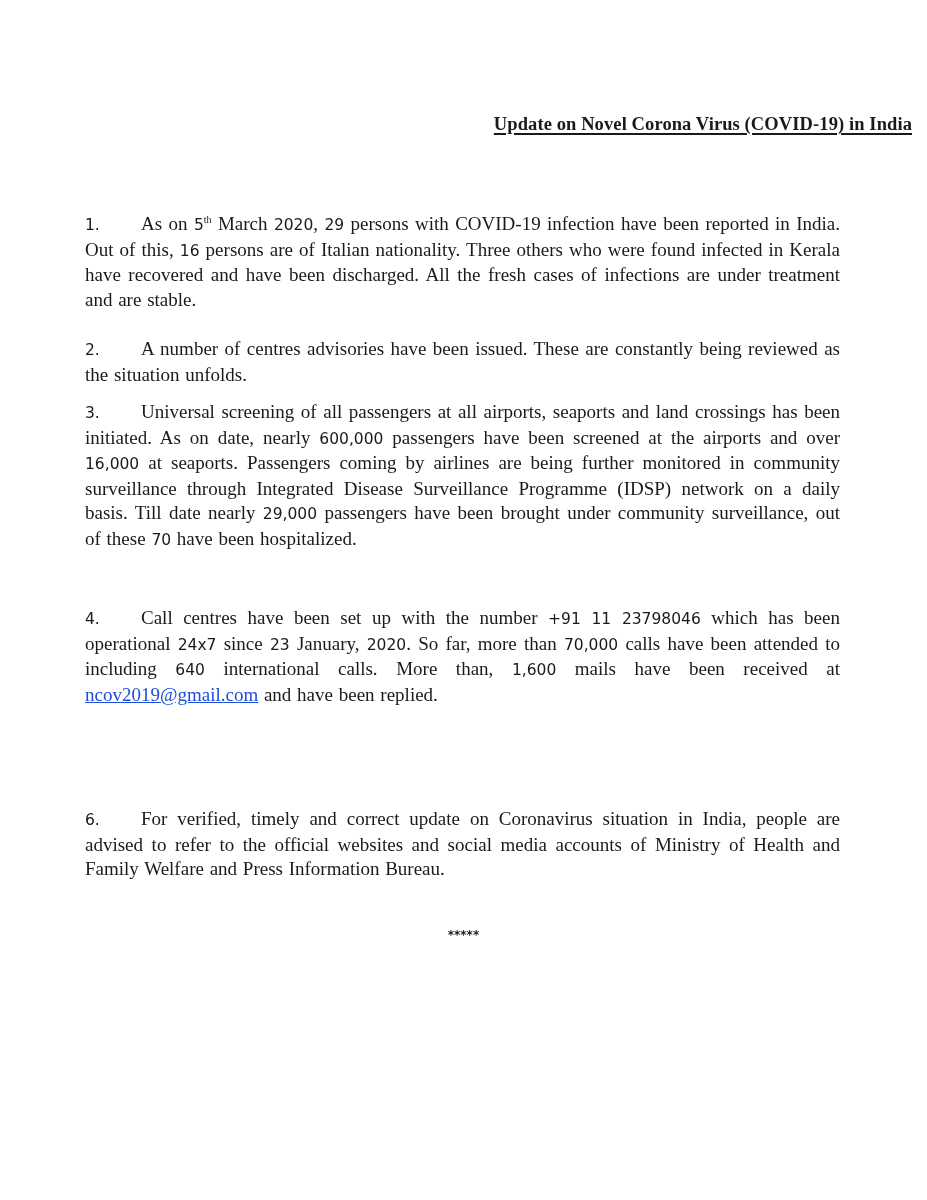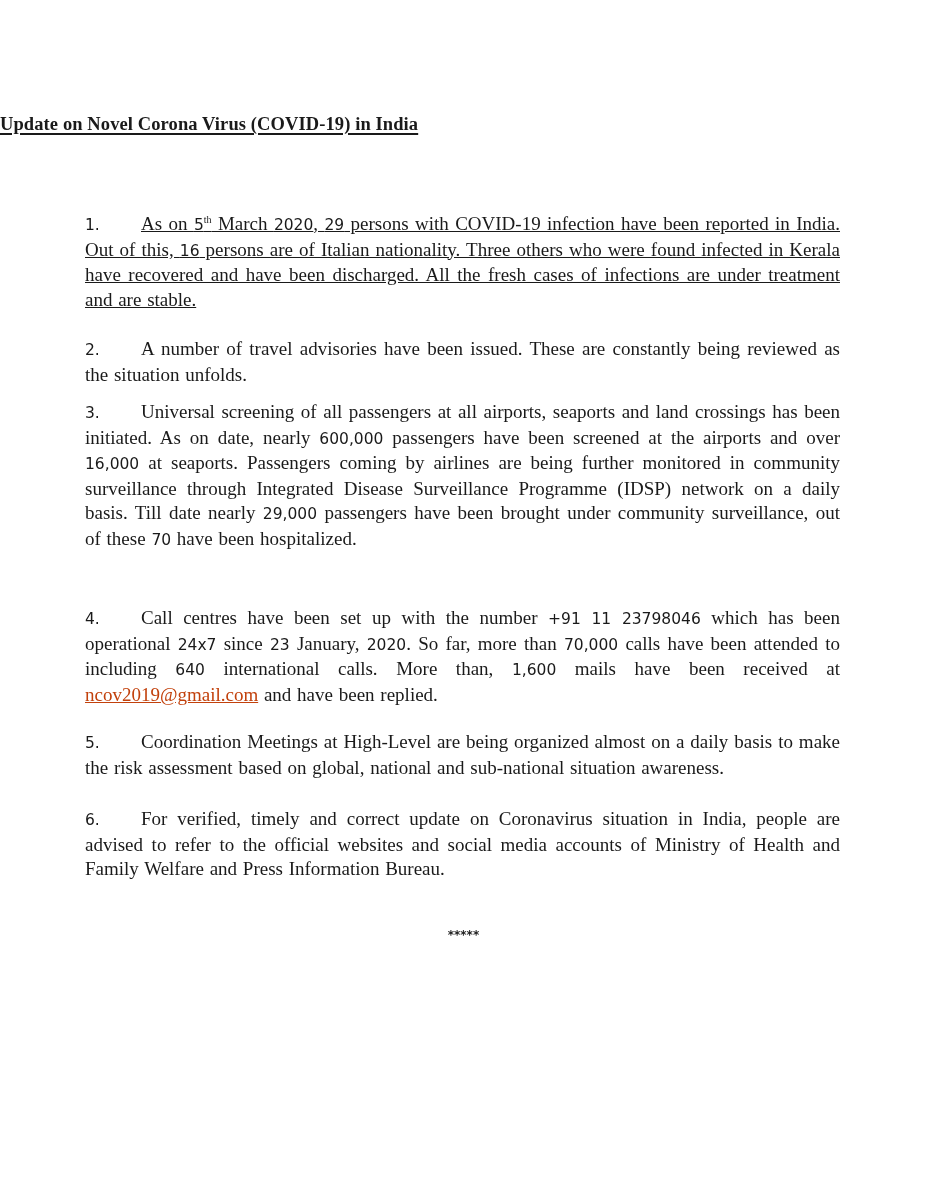--- a/index.html
+++ b/index.html
@@ -21,21 +21,21 @@
       top: 0;
       width: 927px;
       height: 1200px;
       background: #ffffff;
     }
     .title {
       position: absolute;
       top: 114px;
       left: 0;
       width: 912px;
-      text-align: left;
+      text-align: right;
       font-family: "Liberation Serif", "DejaVu Serif", serif;
       font-weight: bold;
       font-size: 18.5px;
       letter-spacing: 0.1px;
     }
     .title span {
       text-decoration: underline;
       text-decoration-thickness: 2px;
       text-underline-offset: 3px;
     }
@@ -60,24 +60,24 @@
     .para .nm {
       font-family: "DejaVu Sans", "Liberation Sans", sans-serif;
       font-size: 15.5px;
     }
     .para sup {
       font-size: 10px;
       line-height: 0;
       vertical-align: super;
     }
     .para a {
-      color: #c2410c;
+      color: #1d4ed8;
       text-decoration: underline;
     }
-    .p1 { top: 212px; text-decoration: underline; }
+    .p1 { top: 212px; }
     .p2 { top: 337px; }
     .p3 { top: 400px; }
     .p4 { top: 606px; }
     .p5 { top: 730px; }
     .p6 { top: 807px; }
     .stars {
       position: absolute;
       top: 928px;
       left: 0;
       width: 927px;
@@ -93,25 +93,24 @@
 <body>
 
 <div class="page">
 
   <div class="title">
     <span>Update on Novel Corona Virus (COVID-19) in India</span>
   </div>
 
   <div class="para p1"><span class="num">1.</span><span>As on </span><span class="nm">5</span><sup>th</sup><span> March </span><span class="nm">2020</span><span>, </span><span class="nm">29</span><span> persons with COVID-19 infection have been reported in India. Out of this, </span><span class="nm">16</span><span> persons are of Italian nationality. Three others who were found infected in Kerala have recovered and have been discharged. All the fresh cases of infections are under treatment and are stable.</span></div>
 
-  <div class="para p2"><span class="num">2.</span><span>A number of travel advisories have been issued. These are constantly being reviewed as the situation unfolds.</span></div>
+  <div class="para p2"><span class="num">2.</span><span>A number of centres advisories have been issued. These are constantly being reviewed as the situation unfolds.</span></div>
 
   <div class="para p3"><span class="num">3.</span><span>Universal screening of all passengers at all airports, seaports and land crossings has been initiated. As on date, nearly </span><span class="nm">600,000</span><span> passengers have been screened at the airports and over </span><span class="nm">16,000</span><span> at seaports. Passengers coming by airlines are being further monitored in community surveillance through Integrated Disease Surveillance Programme (IDSP) network on a daily basis. Till date nearly </span><span class="nm">29,000</span><span> passengers have been brought under community surveillance, out of these </span><span class="nm">70</span><span> have been hospitalized.</span></div>
 
   <div class="para p4"><span class="num">4.</span><span>Call centres have been set up with the number </span><span class="nm">+91 11 23798046</span><span> which has been operational </span><span class="nm">24x7</span><span> since </span><span class="nm">23</span><span> January, </span><span class="nm">2020</span><span>. So far, more than </span><span class="nm">70,000</span><span> calls have been attended to including </span><span class="nm">640</span><span> international calls. More than, </span><span class="nm">1,600</span><span> mails have been received at </span><a>ncov2019@gmail.com</a><span> and have been replied.</span></div>
 
-  <div class="para p5"><span class="num">5.</span><span>Coordination Meetings at High-Level are being organized almost on a daily basis to make the risk assessment based on global, national and sub-national situation awareness.</span></div>
 
   <div class="para p6"><span class="num">6.</span><span>For verified, timely and correct update on Coronavirus situation in India, people are advised to refer to the official websites and social media accounts of Ministry of Health and Family Welfare and Press Information Bureau.</span></div>
 
   <div class="stars">*****</div>
 
 </div>
 
 </body></html>

